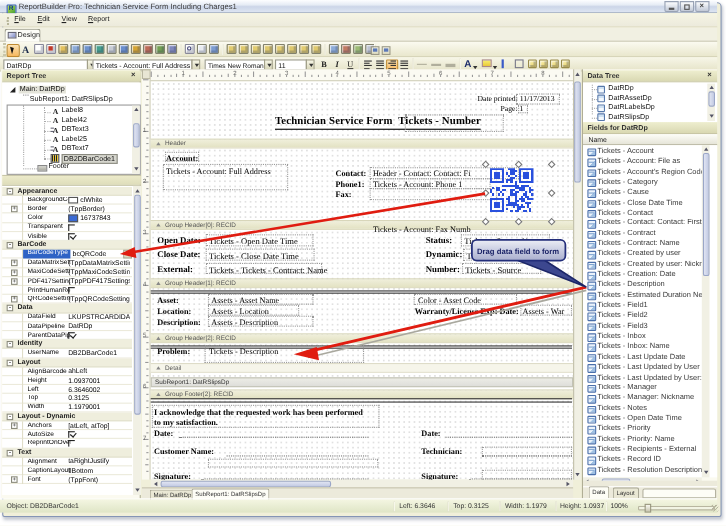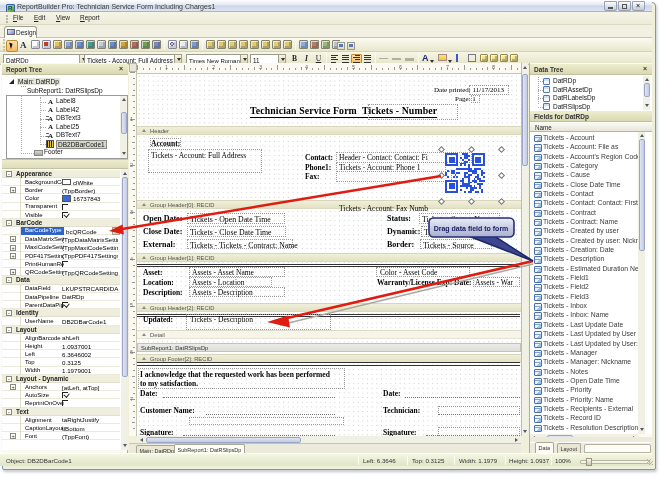--- a/index.html
+++ b/index.html
@@ -576,42 +576,42 @@
 <div class="a ct ser" style="left:190px;top:228px;font-size:7.8px;">Tickets - Close Date Time</div>
 <div class="a ct ser b" style="left:143px;top:239.5px;font-size:8px;">External:</div>
 <div class="a dot" style="left:186.5px;top:238.5px;width:106px;height:10.5px;"></div>
 <div class="a ct ser" style="left:190px;top:240.5px;font-size:7.8px;">Tickets - Tickets - Contract: Name</div>
 <div class="a ct ser b" style="left:387px;top:214px;font-size:8px;">Status:</div>
 <div class="a dot" style="left:419px;top:213px;width:81px;height:10.5px;"></div>
 <div class="a ct ser" style="left:422px;top:215px;font-size:7.8px;">Tickets - Status: Name</div>
 <div class="a ct ser b" style="left:387px;top:227px;font-size:8px;">Dynamic:</div>
 <div class="a dot" style="left:421px;top:226px;width:80px;height:10.5px;"></div>
 <div class="a ct ser" style="left:424px;top:228px;font-size:7.8px;">Tickets - Priority: Name</div>
-<div class="a ct ser b" style="left:387px;top:239.5px;font-size:8px;">Border:</div>
+<div class="a ct ser b" style="left:387px;top:239.5px;font-size:8px;">Number:</div>
 <div class="a dot" style="left:420px;top:238.5px;width:72px;height:10.5px;"></div>
 <div class="a ct ser" style="left:423px;top:240.5px;font-size:7.8px;">Tickets - Source</div>
 <div class="a" style="left:137px;top:263.5px;width:383px;height:1px;background:#333;"></div>
 <div class="a" style="left:137px;top:266.0px;width:383px;height:1px;background:#333;"></div>
 <div class="a ct ser b" style="left:143px;top:268.3px;font-size:7.5px;">Asset:</div>
 <div class="a dot" style="left:189px;top:267.3px;width:96px;height:9.5px;"></div>
 <div class="a ct ser" style="left:192px;top:268.3px;font-size:7.5px;">Assets - Asset Name</div>
 <div class="a dot" style="left:376px;top:267.3px;width:94px;height:9.5px;"></div>
 <div class="a ct ser" style="left:380px;top:268.3px;font-size:7.5px;">Color - Asset Code</div>
 <div class="a ct ser b" style="left:143px;top:278.3px;font-size:7.5px;">Location:</div>
 <div class="a dot" style="left:189px;top:277.3px;width:83px;height:9.5px;"></div>
 <div class="a ct ser" style="left:192px;top:278.3px;font-size:7.5px;">Assets - Location</div>
 <div class="a ct ser b" style="left:377px;top:278.3px;font-size:7.5px;">Warranty/License Exp: Date:</div>
 <div class="a dot" style="left:473px;top:277.3px;width:47px;height:9.5px;"></div>
 <div class="a ct ser" style="left:475px;top:278.3px;font-size:7.5px;">Assets - War</div>
 <div class="a ct ser b" style="left:143px;top:288.3px;font-size:7.5px;">Description:</div>
 <div class="a dot" style="left:189px;top:287.3px;width:96px;height:9.5px;"></div>
 <div class="a ct ser" style="left:192px;top:288.3px;font-size:7.5px;">Assets - Description</div>
 <div class="a" style="left:137px;top:313.5px;width:383px;height:1px;background:#333;"></div>
 <div class="a" style="left:137px;top:316.0px;width:383px;height:1px;background:#333;"></div>
-<div class="a ct ser b" style="left:143px;top:315.2px;font-size:7.5px;">Updated:</div>
+<div class="a ct ser b" style="left:143px;top:315.2px;font-size:7.5px;">Problem:</div>
 <div class="a dot" style="left:186px;top:313.5px;width:145px;height:16.5px;"></div>
 <div class="a ct ser" style="left:190px;top:315.2px;font-size:7.5px;">Tickets - Description</div>
 <div class="a" style="left:137px;top:362px;width:383px;height:1px;background:#333;"></div>
 <div class="a" style="left:137px;top:364.5px;width:383px;height:1px;background:#333;"></div>
 <div class="a dot" style="left:138px;top:367.5px;width:207px;height:21px;"></div>
 <div class="a ct ser b" style="left:140px;top:370px;font-size:7.5px;">I acknowledge that the requested work has been performed</div>
 <div class="a ct ser b" style="left:140px;top:378.5px;font-size:7.5px;">to my satisfaction.</div>
 <div class="a ct ser b" style="left:140px;top:389px;font-size:7.5px;">Date:</div>
 <div class="a" style="left:163px;top:396.5px;width:172px;height:1px;border-top:1px dotted #777;"></div>
 <div class="a ct ser b" style="left:383px;top:389px;font-size:7.5px;">Date:</div>

